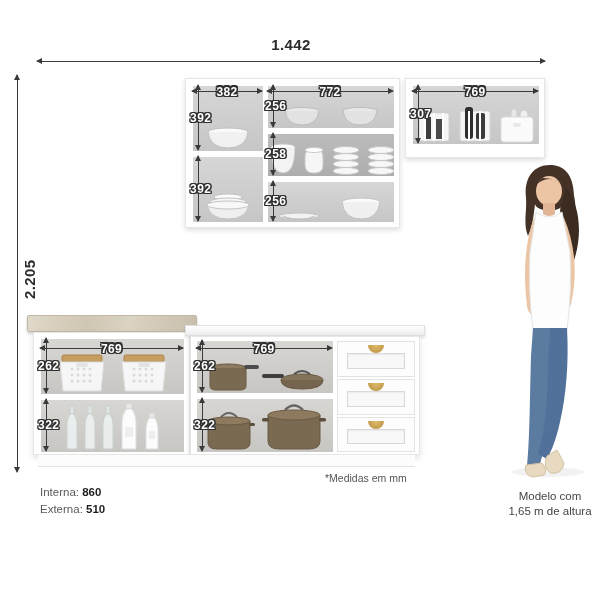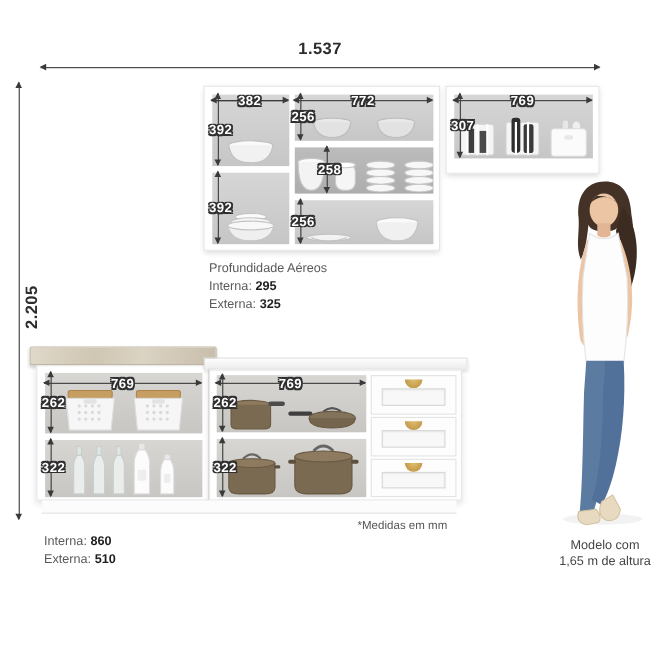--- a/index.html
+++ b/index.html
@@ -49,21 +49,21 @@
   .depth{position:absolute;font-size:11.5px;color:#5a5a5a;line-height:16.5px;}
   .depth b{color:#1e1e1e;font-weight:700;}
   .note{position:absolute;font-size:10.5px;color:#555;}
   .caption{position:absolute;font-size:11.5px;color:#454545;line-height:15px;text-align:center;}
 </style>
 </head>
 <body>
 
 <div id="stage">
 
-  <div class="bigdim" style="left:37px;top:36px;width:508px;text-align:center;">1.537</div>
+  <div class="bigdim" style="left:37px;top:36px;width:508px;text-align:center;">1.442</div>
   <div class="dh" style="left:37px;top:61px;width:508px;">
       <i class="a1"></i>
       <i class="a2"></i>
     </div>
 
   <div class="dv" style="left:17px;top:75px;height:397px;">
       <i class="a1"></i>
       <i class="a2"></i>
     </div>
   <div class="bigdim vtext" style="left:21px;top:243px;height:56px;">2.205</div>
@@ -163,21 +163,21 @@
   <div class="dv" style="left:198px;top:156px;height:65px;">
       <i class="a1"></i>
       <i class="a2"></i>
     <span class="mlabel">392</span>
     </div>
   <div class="dv" style="left:273px;top:85px;height:42px;">
       <i class="a1"></i>
       <i class="a2"></i>
     <span class="mlabel">256</span>
     </div>
-  <div class="dv" style="left:273px;top:133px;height:42px;margin-left:24px;">
+  <div class="dv" style="left:273px;top:133px;height:42px;">
       <i class="a1"></i>
       <i class="a2"></i>
     <span class="mlabel">258</span>
     </div>
   <div class="dv" style="left:273px;top:181px;height:40px;">
       <i class="a1"></i>
       <i class="a2"></i>
     <span class="mlabel">256</span>
     </div>
 
@@ -212,25 +212,20 @@
       <i class="a1"></i>
       <i class="a2"></i>
     <span class="mlabel">769</span>
     </div>
   <div class="dv" style="left:418px;top:85px;height:58px;text-align:center;">
       <i class="a1"></i>
       <i class="a2"></i>
     <span class="mlabel">307</span>
     </div>
 
-  <div class="depth" style="left:190px;top:236px;">
-    <div>Profundidade Aéreos</div>
-    <div><span>Interna:</span> <b>295</b></div>
-    <div><span>Externa:</span> <b>325</b></div>
-  </div>
 
   <div class="counter" style="left:27px;top:315px;width:170px;height:17px;"></div>
   <div class="cab" style="left:33px;top:332px;width:157px;height:123px;box-shadow:0 3px 6px rgba(0,0,0,.12);">
     <div class="cell warm" style="left:7px;top:6px;width:143px;height:55px;">
       <div class="gfx" style="gap:10px;">
         <svg width="52" height="40">
             <rect x="6" y="2" width="40" height="7" rx="2" fill="#c79e62" stroke="#ab8449"></rect>
             <path d="M4,9 L48,9 L45,38 L7,38 Z" fill="#f6f6f6" stroke="#dcdcdc"></path>
             <g fill="#dadada">
               <circle cx="16" cy="16" r="1.5"></circle>

